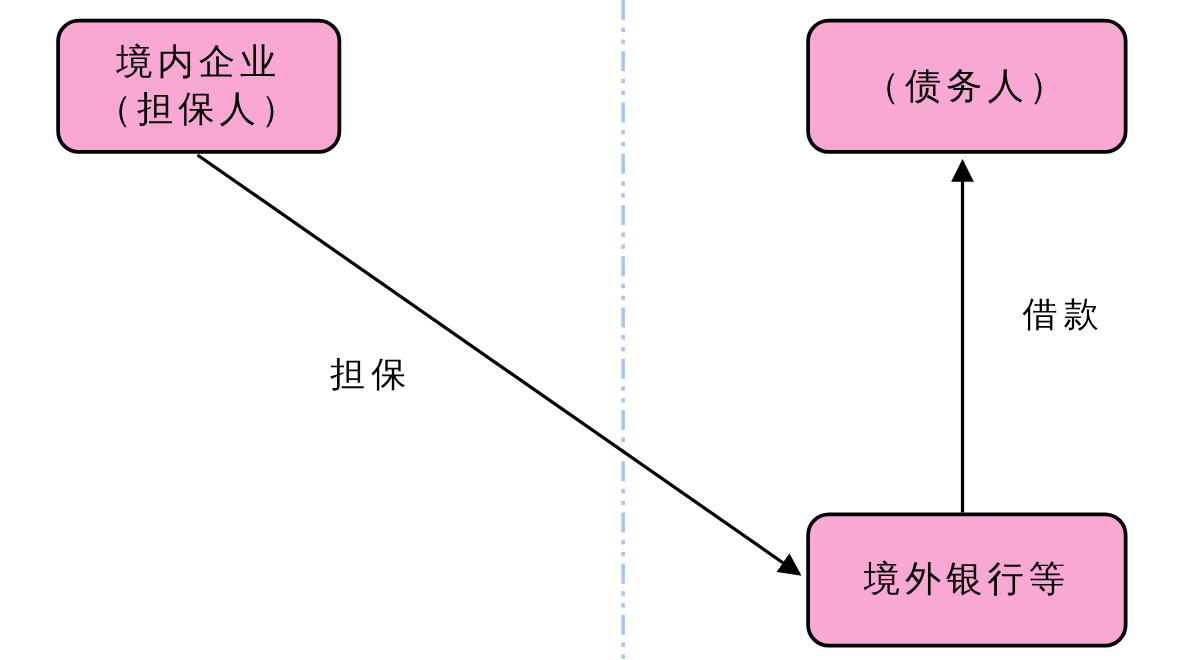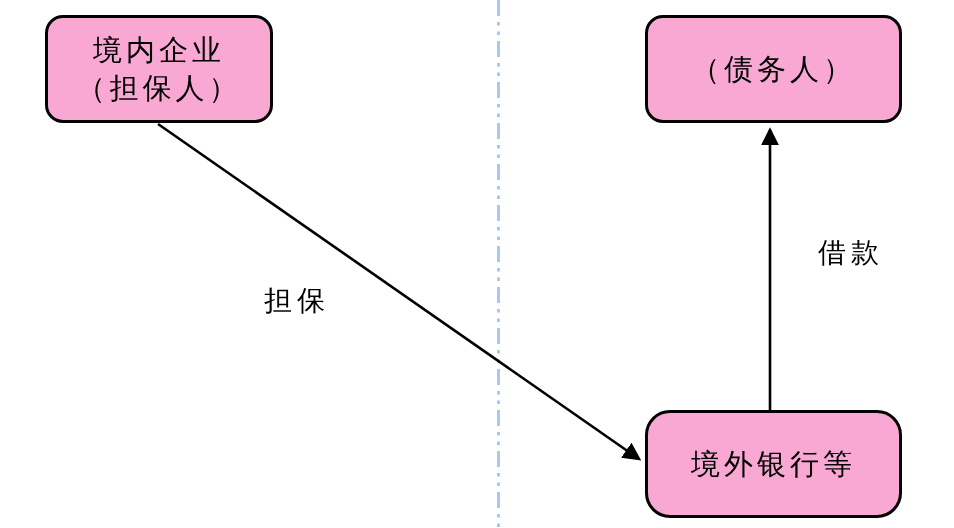--- a/index.html
+++ b/index.html
@@ -34,21 +34,21 @@
     align-items: center;
     justify-content: center;
     text-align: center;
     font-size: 29px;
     line-height: 38px;
     letter-spacing: 4px;
     white-space: nowrap;
   }
   #node-domestic-enterprise { left: 45px;  top: 15px;  width: 228px; height: 108px; }
   #node-overseas-acquirer   { left: 645px; top: 15px;  width: 257px; height: 108px; }
-  #node-overseas-creditors  { left: 645px; top: 410px; width: 257px; height: 108px; border-radius: 25px; }
+  #node-overseas-creditors  { left: 645px; top: 410px; width: 257px; height: 108px; }
   .edge-label {
     position: absolute;
     font-size: 28px;
     line-height: 40px;
     letter-spacing: 5px;
     white-space: nowrap;
   }
   #label-guarantee { left: 264px; top: 281px; }
   #label-loan      { left: 818px; top: 233px; }
 </style>

